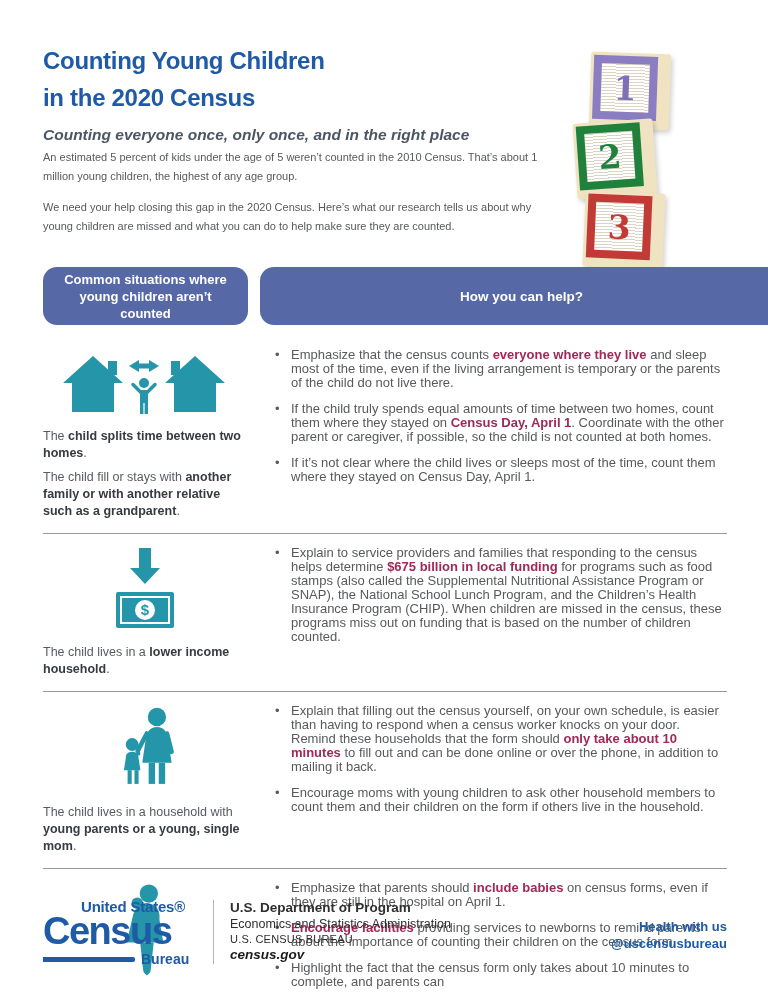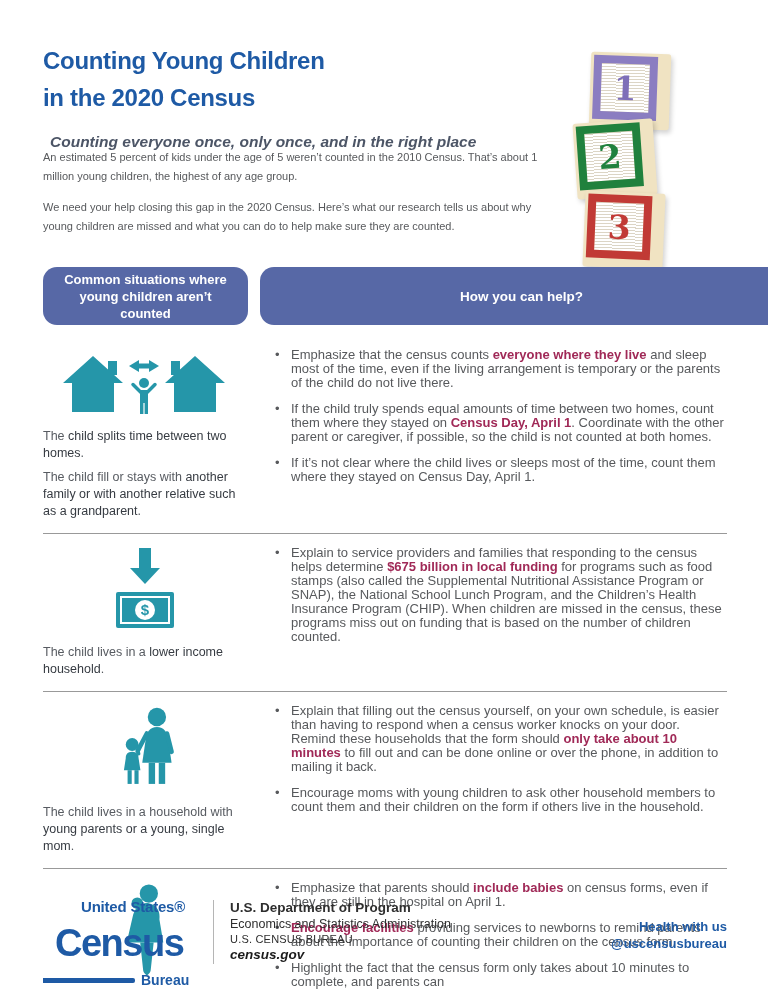--- a/index.html
+++ b/index.html
@@ -2,21 +2,21 @@
 <html><head>
 <meta charset="utf-8">
 <style>
   html,body{margin:0;padding:0;background:#ffffff;}
   body{width:768px;height:994px;font-family:"Liberation Sans",sans-serif;position:relative;overflow:hidden;}
   .page{position:absolute;inset:0;background:#fff;}
 
   
   .title{position:absolute;left:43px;top:42px;margin:0;font-size:24px;line-height:37px;
          font-weight:700;color:#1e5aa5;letter-spacing:-0.3px;}
-  .subtitle{position:absolute;left:43px;top:126px;margin:7px;font-size:15.5px;font-weight:700;
+  .subtitle{position:absolute;left:43px;top:126px;margin:0;font-size:15.5px;font-weight:700;
             font-style:italic;color:#4c5566;}
   .intro{position:absolute;left:43px;top:148px;width:508px;}
   .intro p{margin:0 0 13px 0;font-size:11px;line-height:18.5px;color:#57595c;}
 
   
   .blocks{position:absolute;left:560px;top:48px;width:190px;height:215px;}
   .block{position:absolute;background:#f0e3c2;border-radius:3px;padding:3px 13px 9px 3px;
          box-shadow:2px 3px 5px rgba(0,0,0,0.18);}
   .block .face{width:48px;height:48px;border:8px solid;display:flex;align-items:center;justify-content:center;
          background:repeating-linear-gradient(0deg,#ffffff 0 2px,#dcd5c5 2px 3px);}
@@ -38,27 +38,27 @@
   .rows{position:absolute;left:43px;top:336px;width:684px;}
   .row{display:flex;padding:10px 0 6px 0;}
   .row + .row{border-top:1px solid #999;}
   .sit{width:217px;flex:none;box-sizing:border-box;padding-right:14px;}
   .sit .icon{display:flex;justify-content:center;margin:4px 0 10px 0;}
   .cap{margin:0 0 7px 0;font-size:12.5px;line-height:17px;color:#575b61;}
   .help{flex:1;margin:2px 0 0 0;padding:0 0 0 10px;list-style:none;}
   .help li{position:relative;padding-left:21px;margin:0 0 12px 0;font-size:13px;line-height:14px;color:#57595c;}
   .help li::before{content:"\2022";position:absolute;left:5px;top:0;color:#57595c;}
   .seg-e{color:#a02957;font-weight:700;}
-  .seg-b{color:#363b42;font-weight:400;}
+  .seg-b{color:#363b42;font-weight:700;}
 
   
   .footer{position:absolute;left:43px;top:898px;width:684px;display:flex;align-items:flex-start;}
   .logo{width:158px;flex:none;}
   .logo .us{font-size:15px;font-weight:700;color:#1e5aa5;margin:0 0 0 38px;letter-spacing:-0.2px;}
-  .logo .census{font-size:38px;font-weight:700;color:#1e5aa5;line-height:33px;letter-spacing:-1.5px;margin:12px;}
+  .logo .census{font-size:38px;font-weight:700;color:#1e5aa5;line-height:33px;letter-spacing:-1.5px;margin:0;}
   .logo .bureau-row{display:flex;align-items:center;margin-top:3px;}
   .logo .bar{height:5px;background:#1e5aa5;width:92px;margin-right:6px;border-radius:0 2px 2px 0;}
   .logo .bureau{font-size:14px;font-weight:700;color:#1e5aa5;}
   .vdiv{width:1px;background:#b5b5b5;height:64px;margin:2px 16px 0 12px;flex:none;}
   .dept{padding-top:2px;}
   .dept p{margin:0 0 2px 0;color:#2e2e2e;}
   .dept .d1{font-size:13.5px;font-weight:700;}
   .dept .d2{font-size:12.5px;}
   .dept .d3{font-size:11px;letter-spacing:0.2px;}
   .dept .d4{font-size:13.5px;font-weight:700;font-style:italic;color:#1a1a1a;}

